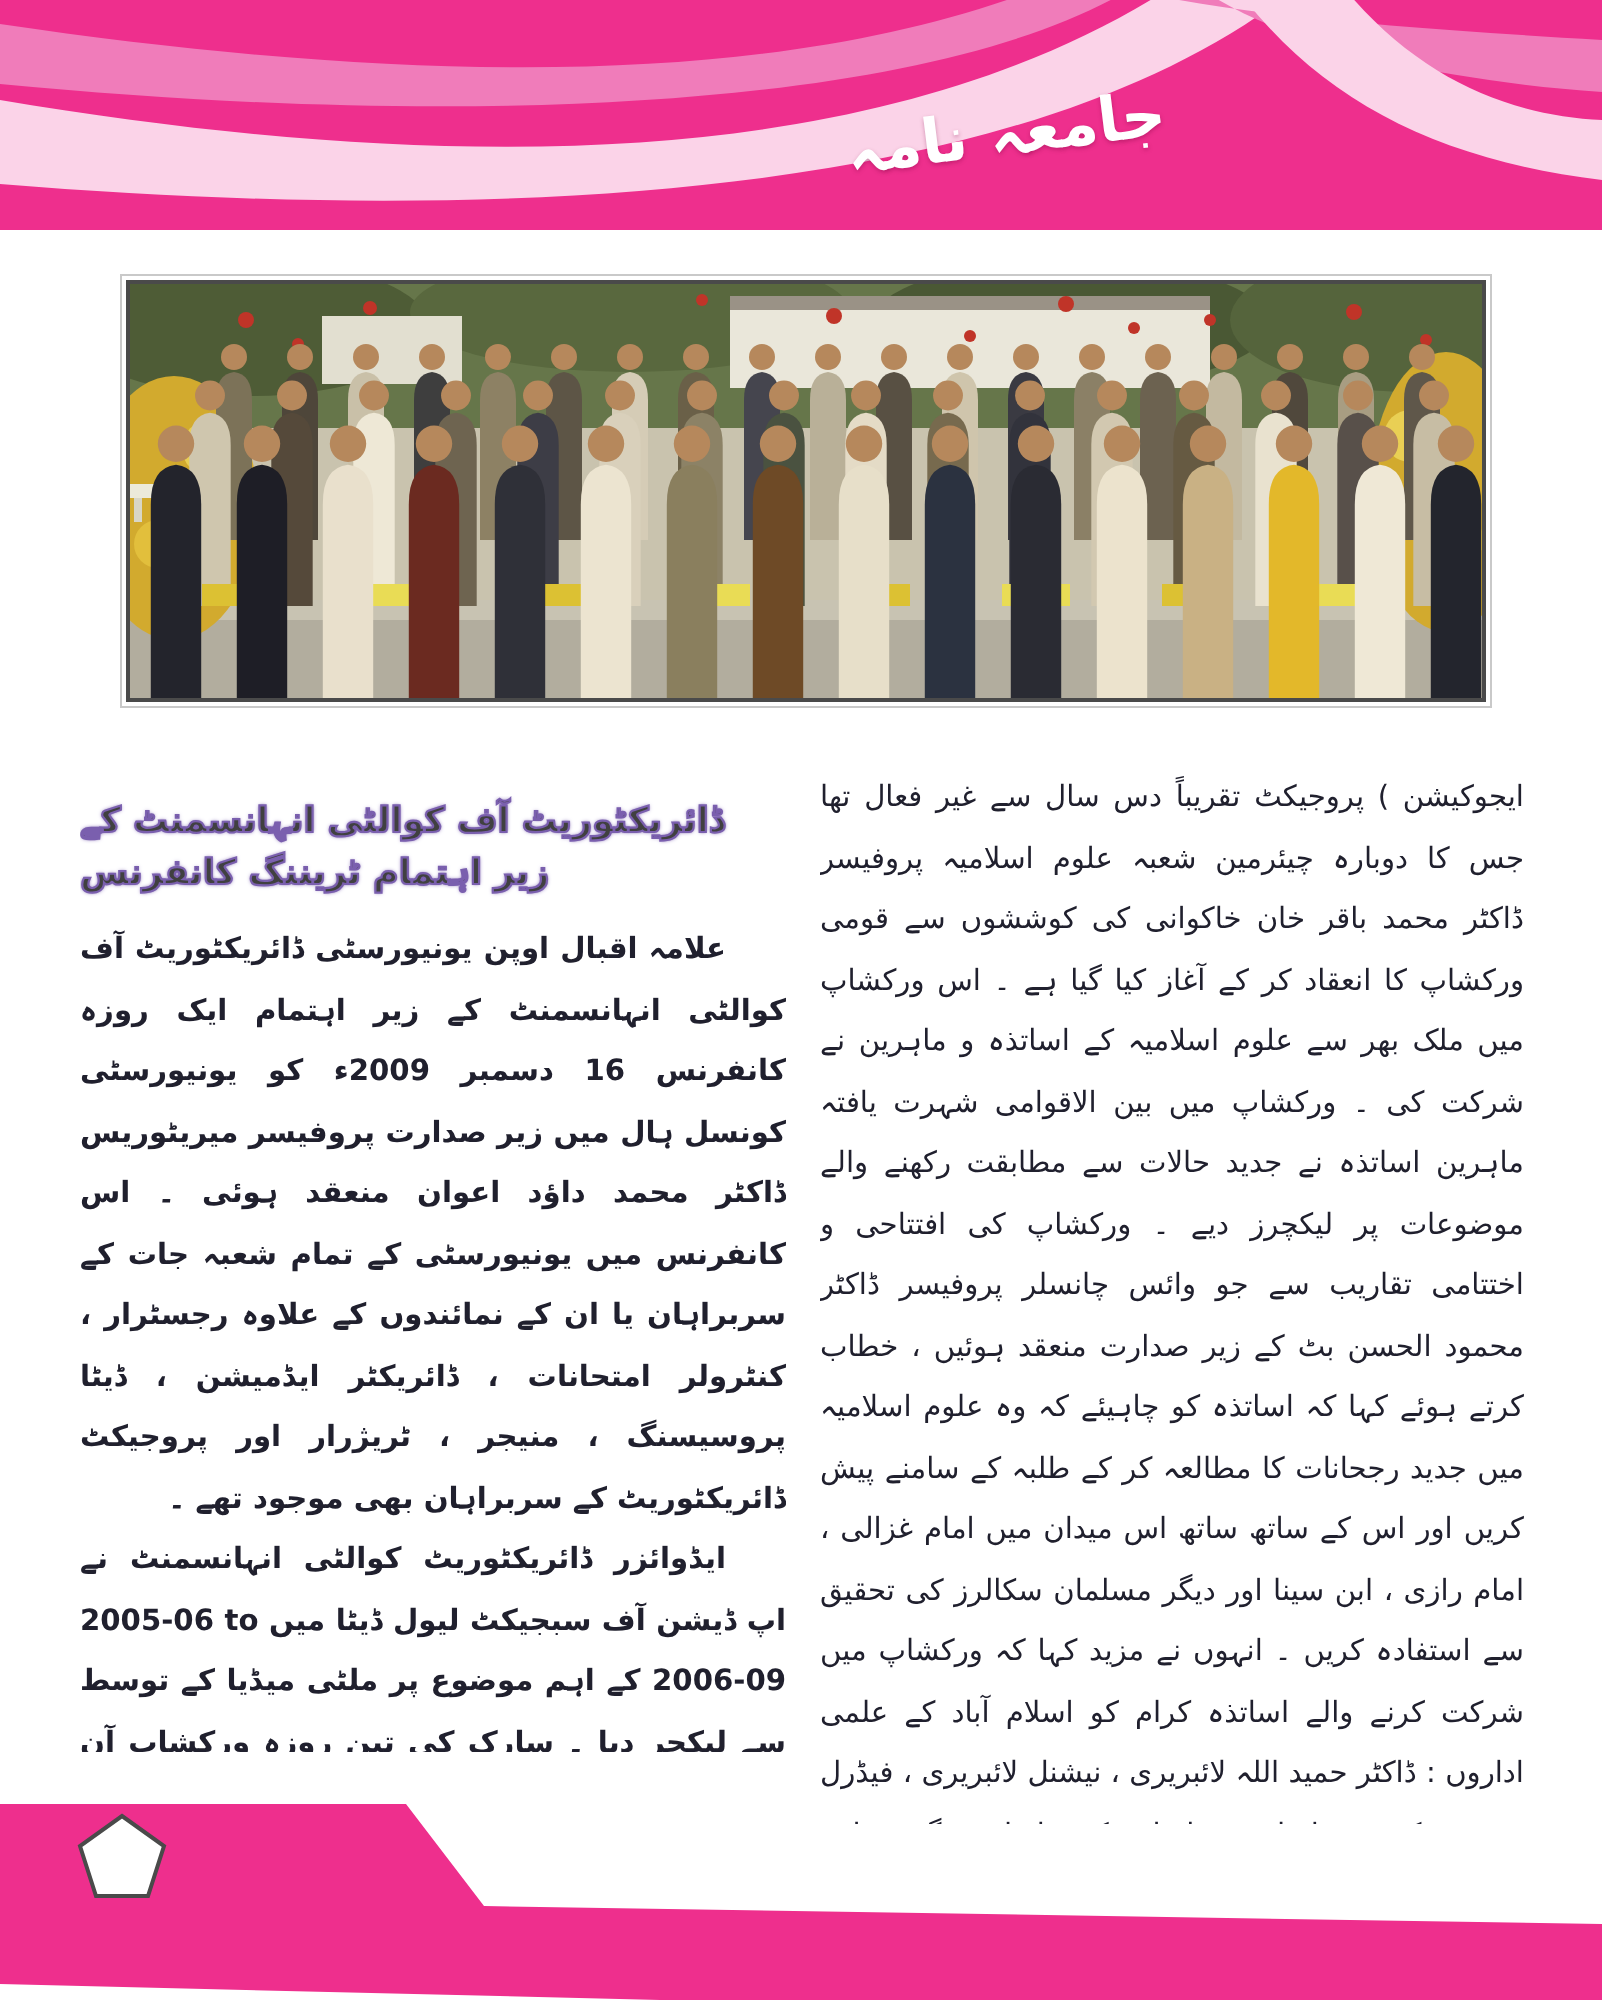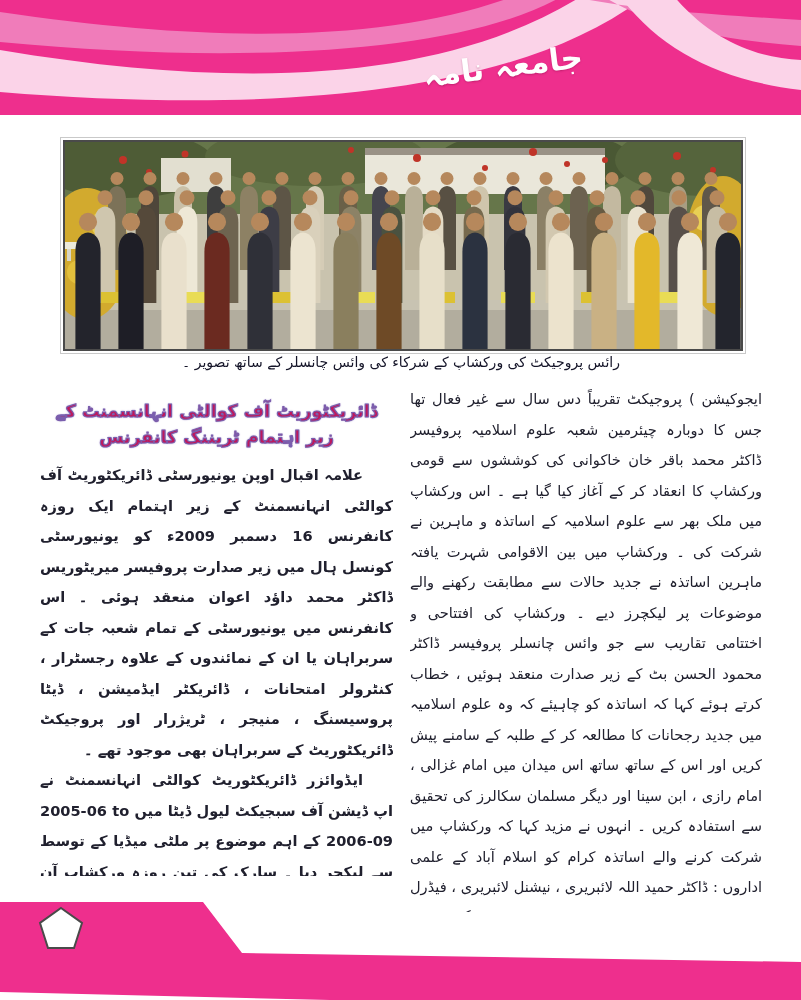--- a/index.html
+++ b/index.html
@@ -35,24 +35,24 @@
   .col{
     position:absolute;direction:rtl;text-align:justify;
     color:#20202e;font-size:14.6px;line-height:30.5px;
   }
   .col p{margin:0;}
   .col p.indent{text-indent:30px;font-weight:bold;}
   .col-right{left:410px;top:384px;width:352px;height:528px;overflow:hidden;}
   .col-left{left:40px;top:398px;width:353px;height:478px;overflow:hidden;}
   .article-heading{
     font-size:17.5px;font-weight:bold;line-height:26px;
-    color:#be185d;
+    color:#404040;
     -webkit-text-stroke:1.1px #7a5fae;
     text-shadow:0 0 1px #7a5fae, 0 0 2px #7a5fae;
-    text-align:center;margin:0 0 10px 0;
+    text-align:left;margin:0 0 10px 0;
   }
   
   .footer{position:absolute;left:0;top:900px;width:801px;height:100px;}
   .footer svg{display:block;}
 </style>
 </head>
 <body>
 
 <div class="page">
 
@@ -184,21 +184,20 @@
         <use href="#pp" x="393" y="68" width="34" height="140" color="#2b3240"></use>
         <use href="#pp" x="436" y="68" width="34" height="140" color="#2a2b33"></use>
         <use href="#pp" x="479" y="68" width="34" height="140" color="#ece3cd"></use>
         <use href="#pp" x="522" y="68" width="34" height="140" color="#c9b184"></use>
         <use href="#pp" x="565" y="68" width="34" height="140" color="#e3b82a"></use>
         <use href="#pp" x="608" y="68" width="34" height="140" color="#efe8d6"></use>
         <use href="#pp" x="646" y="68" width="34" height="140" color="#23252d"></use>
       </g>
     </svg>
   </div>
-  <div class="photo-caption">رائس پروجیکٹ کی ورکشاپ کے شرکاء کی وائس چانسلر کے ساتھ تصویر ۔</div>
 
   <div class="col col-right">
     <p>ایجوکیشن ) پروجیکٹ تقریباً دس سال سے غیر فعال تھا جس کا دوبارہ چیئرمین شعبہ علوم اسلامیہ پروفیسر ڈاکٹر محمد باقر خان خاکوانی کی کوششوں سے قومی ورکشاپ کا انعقاد کر کے آغاز کیا گیا ہے ۔ اس ورکشاپ میں ملک بھر سے علوم اسلامیہ کے اساتذہ و ماہرین نے شرکت کی ۔ ورکشاپ میں بین الاقوامی شہرت یافتہ ماہرین اساتذہ نے جدید حالات سے مطابقت رکھنے والے موضوعات پر لیکچرز دیے ۔ ورکشاپ کی افتتاحی و اختتامی تقاریب سے جو وائس چانسلر پروفیسر ڈاکٹر محمود الحسن بٹ کے زیر صدارت منعقد ہوئیں ، خطاب کرتے ہوئے کہا کہ اساتذہ کو چاہیئے کہ وہ علوم اسلامیہ میں جدید رجحانات کا مطالعہ کر کے طلبہ کے سامنے پیش کریں اور اس کے ساتھ ساتھ اس میدان میں امام غزالی ، امام رازی ، ابن سینا اور دیگر مسلمان سکالرز کی تحقیق سے استفادہ کریں ۔ انہوں نے مزید کہا کہ ورکشاپ میں شرکت کرنے والے اساتذہ کرام کو اسلام آباد کے علمی اداروں : ڈاکٹر حمید اللہ لائبریری ، نیشنل لائبریری ، فیڈرل شریعت کورٹ ، اسلامی نظریاتی کونسل اور دیگر متعلقہ اداروں کا مطالعاتی دورہ کرایا جائے ۔ جملہ اساتذہ نے اس ورکشاپ میں گہری دلچسپی کا مظاہرہ کیا اور محترم وائس چانسلر سے درخواست کی کہ علامہ اقبال اوپن یونیورسٹی اپنے اس قائدانہ کردار کو ادا کرتے ہوئے اس سلسلے کو جاری رکھے ۔ ورکشاپ سے ڈین کلیہ عربی و علوم اسلامیہ ڈاکٹر علی اصغر چشتی ، ڈاکٹر سفیر اختر ، ڈاکٹر خلیل الرحمٰن ، ڈاکٹر شبیر منصوری ، ڈاکٹر دوست محمد اور دیگر ماہرین اساتذہ نے بھی خطاب کیا ۔ ڈاکٹر حافظ محمد سجاد نے ورکشاپ کے کوآرڈینیٹر کے فرائض سرانجام دیے ۔</p>
   </div>
 
   <div class="col col-left">
     <h2 class="article-heading">ڈائریکٹوریٹ آف کوالٹی انہانسمنٹ کے زیر اہتمام ٹریننگ کانفرنس</h2>
     <p class="indent">علامہ اقبال اوپن یونیورسٹی ڈائریکٹوریٹ آف کوالٹی انہانسمنٹ کے زیر اہتمام ایک روزہ کانفرنس 16 دسمبر 2009ء کو یونیورسٹی کونسل ہال میں زیر صدارت پروفیسر میریٹوریس ڈاکٹر محمد داؤد اعوان منعقد ہوئی ۔ اس کانفرنس میں یونیورسٹی کے تمام شعبہ جات کے سربراہان یا ان کے نمائندوں کے علاوہ رجسٹرار ، کنٹرولر امتحانات ، ڈائریکٹر ایڈمیشن ، ڈیٹا پروسیسنگ ، منیجر ، ٹریژرار اور پروجیکٹ ڈائریکٹوریٹ کے سربراہان بھی موجود تھے ۔</p>
     <p class="indent">ایڈوائزر ڈائریکٹوریٹ کوالٹی انہانسمنٹ نے اپ ڈیشن آف سبجیکٹ لیول ڈیٹا میں ‎2005-06 to 2006-09‎ کے اہم موضوع پر ملٹی میڈیا کے توسط سے لیکچر دیا ۔ سارک کی تین روزہ ورکشاپ آن ریسرچ تھرو ڈسٹنس لرننگ انسٹیٹیوشن کی آئندہ میٹنگ جو کہ علامہ اقبال اوپن یونیورسٹی میں منعقد ہوگی ، کے بارے میں ڈینز کمیٹی کی میٹنگ میں جو ایڈوائزر ڈائریکٹوریٹ آف کوالٹی انہانسمنٹ کے زیر صدارت 17 اکتوبر 2009 کو منعقد ہوئی کے شرکاء کو تفصیلی آگاہی دی ۔</p>
 

